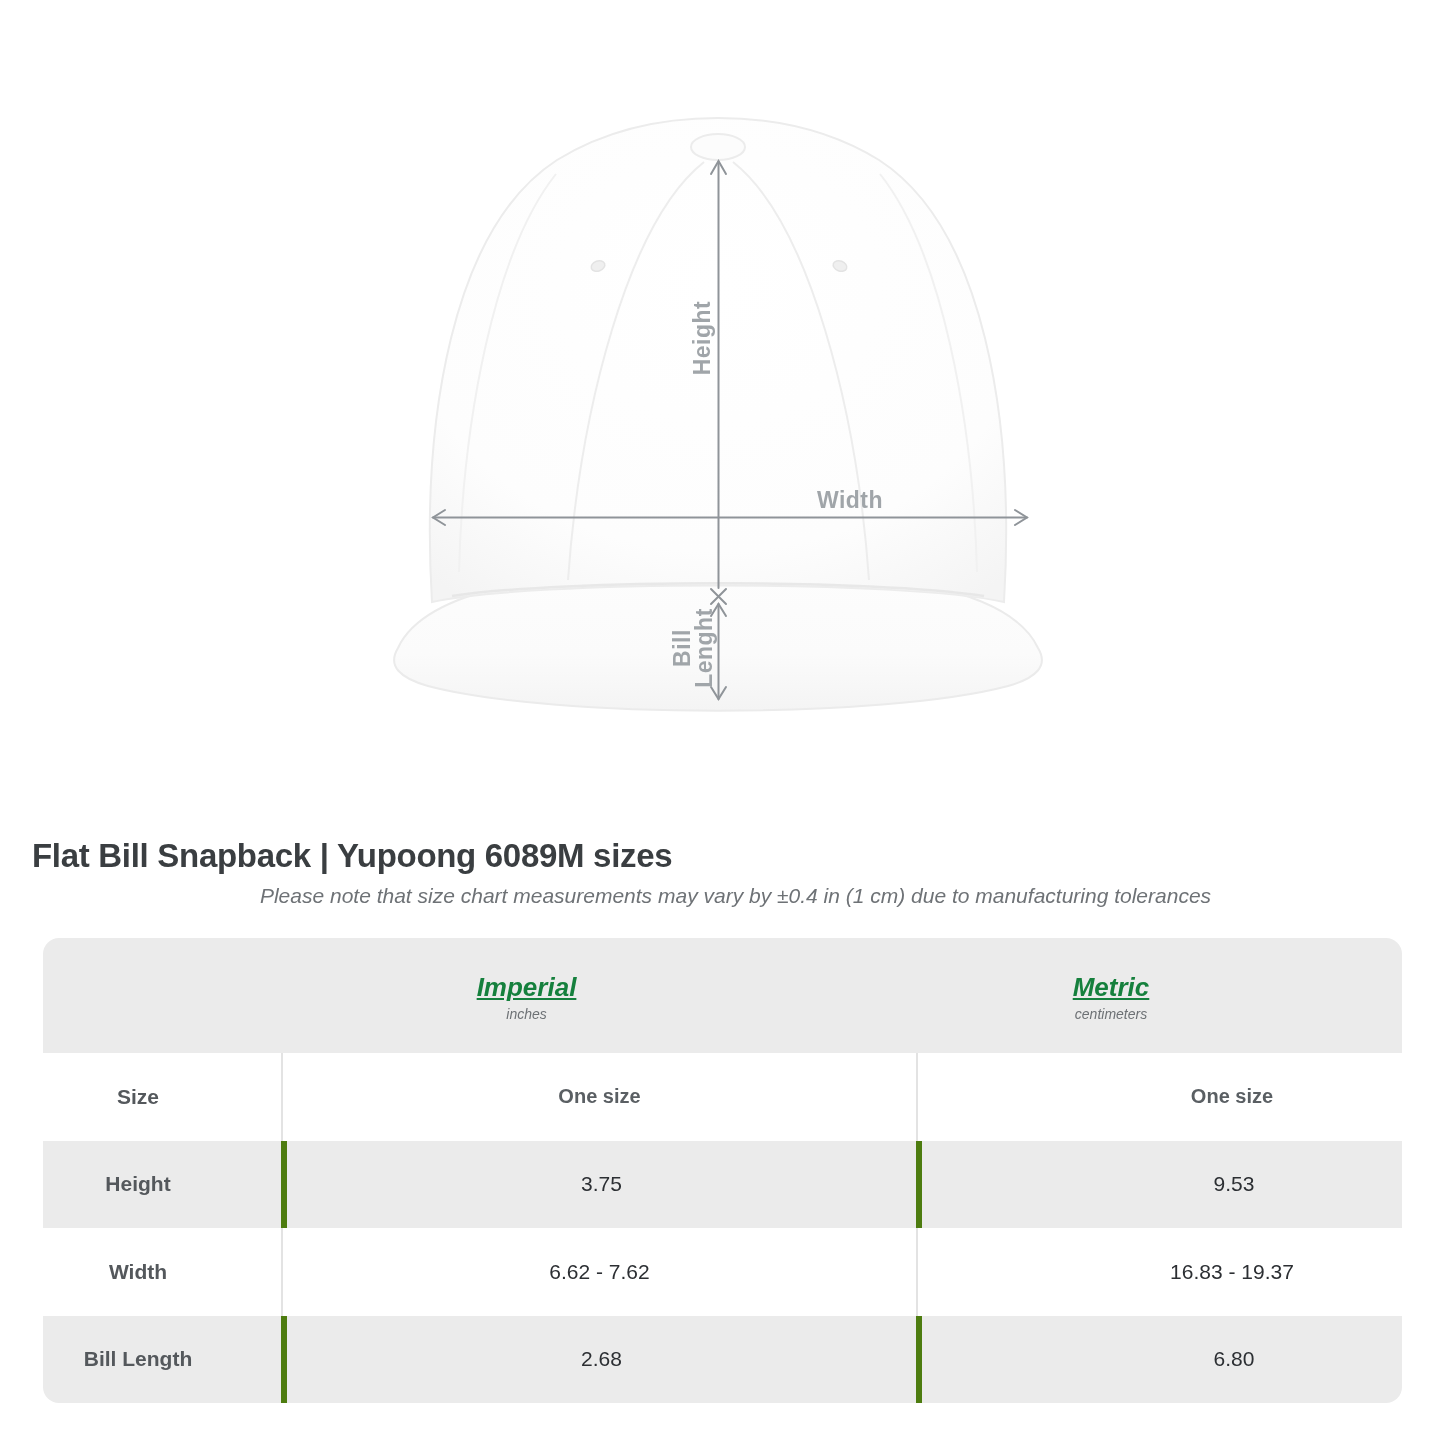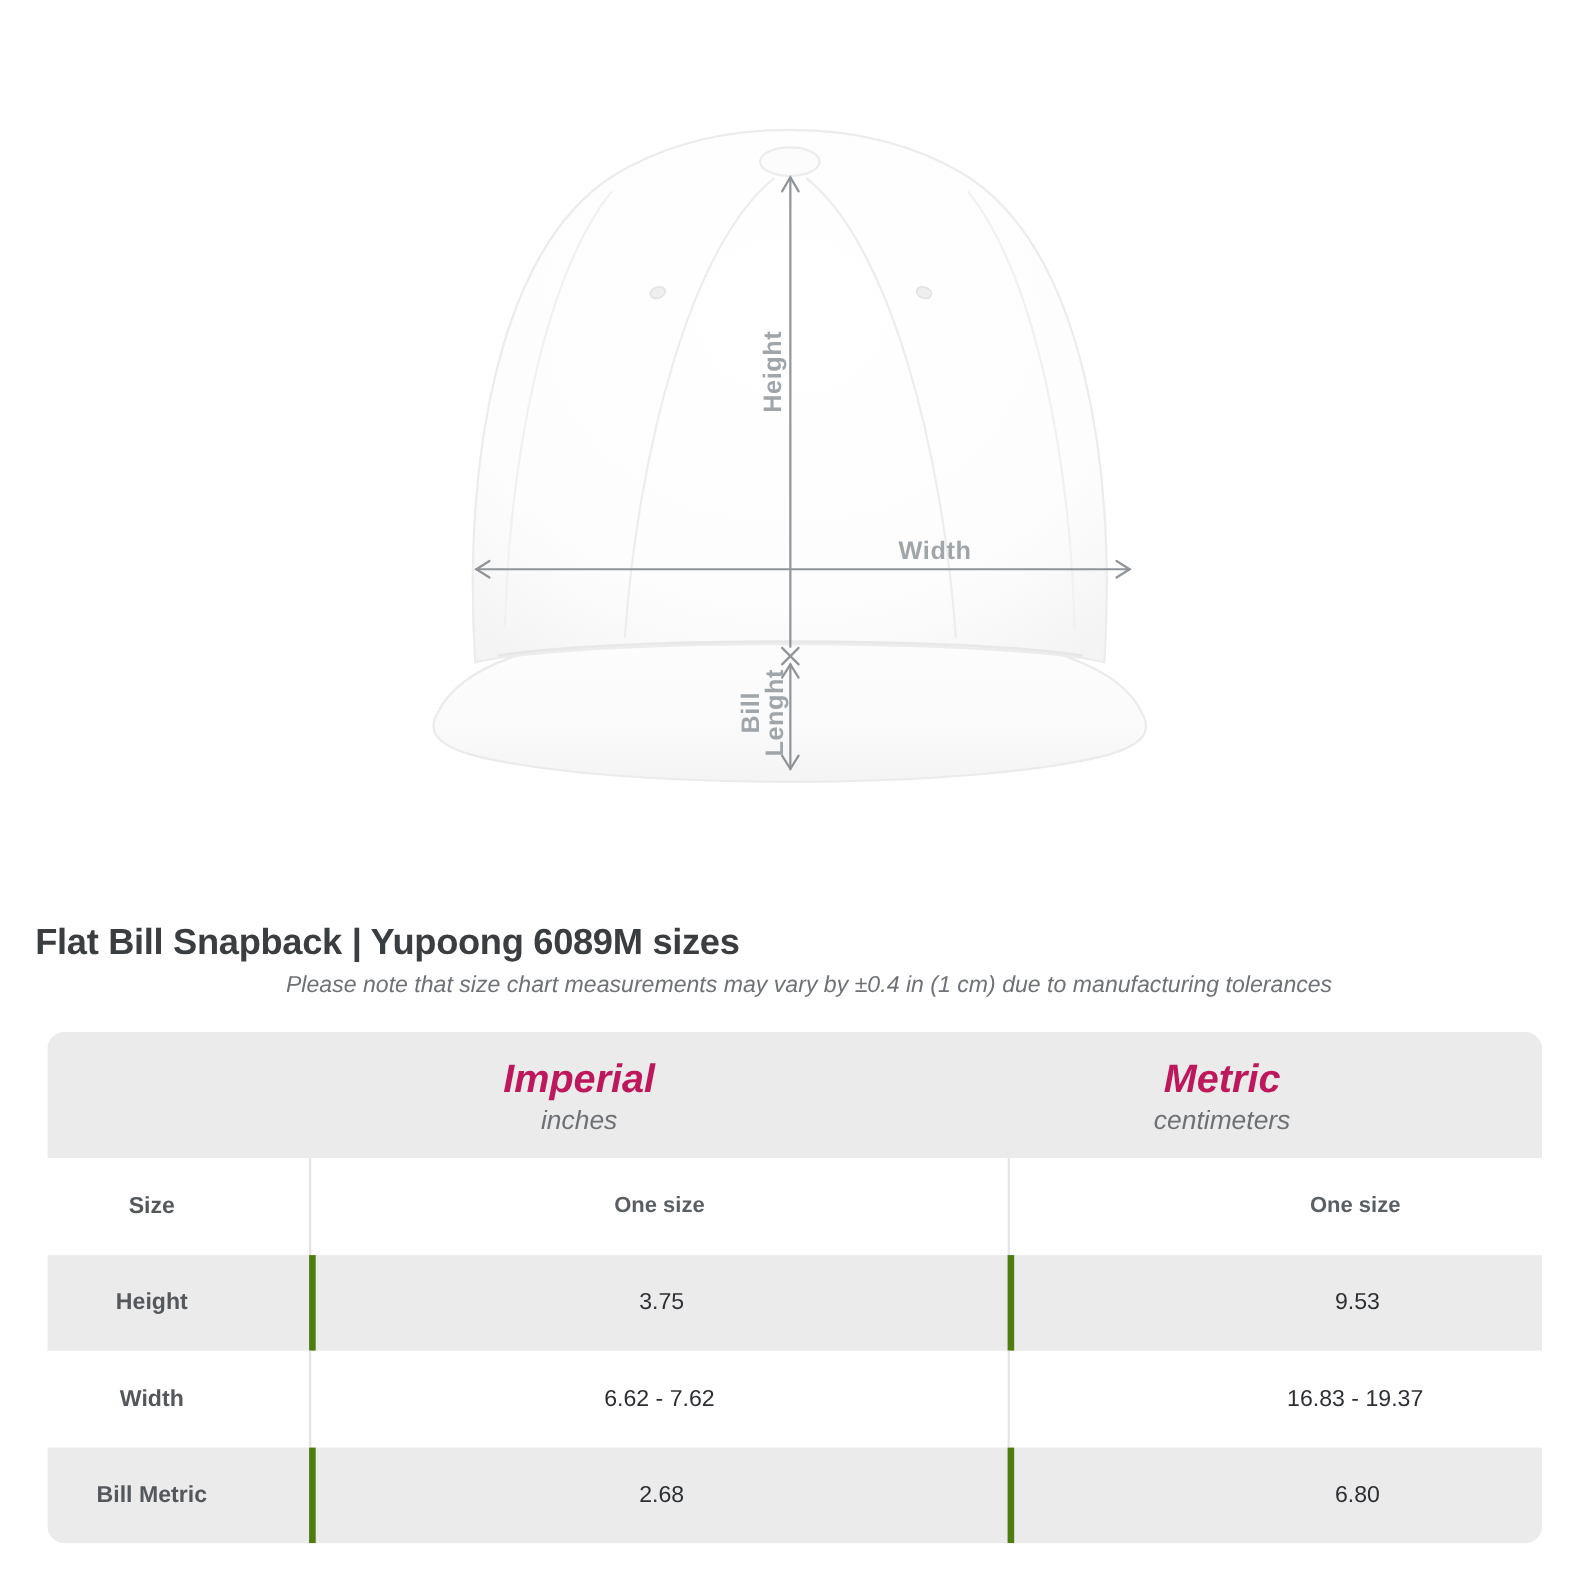--- a/index.html
+++ b/index.html
@@ -37,22 +37,22 @@
   
   .size-table{
     position:absolute;left:43px;top:938px;width:1359px;height:465px;
     border-radius:16px;overflow:hidden;display:flex;flex-direction:column;
   }
   .tbl-head{
     height:115px;flex:none;background:#ebebeb;
     display:grid;grid-template-columns:190px 587px 582px;
   }
   .head-group{display:flex;flex-direction:column;align-items:center;justify-content:center;padding-top:2px;}
-  .head-title{font-weight:bold;font-style:italic;font-size:36px;color:#be185d;}
-  .head-unit{font-style:italic;font-size:24px;color:#6d7175;margin-top:3px;}
+  .head-title{font-weight:bold;font-style:italic;font-size:26px;color:#15803d;text-decoration:underline;}
+  .head-unit{font-style:italic;font-size:14px;color:#6d7175;margin-top:3px;}
 
   .tbl-row{
     flex:1;display:grid;grid-template-columns:190px 587px 582px;
     background:#ffffff;
     gap:48px;
   }
   .tbl-row.gray{background:#ebebeb;}
   .cell{display:flex;align-items:center;justify-content:center;}
   .tbl-row .cell.vline{border-left:2px solid #e3e3e3;}
   .tbl-row.gray .cell.vline{border-left:6px solid #4d7c0f;}
@@ -157,19 +157,19 @@
       <div class="cell value vline">9.53</div>
     </div>
 
     <div class="tbl-row">
       <div class="cell row-label">Width</div>
       <div class="cell value vline">6.62 - 7.62</div>
       <div class="cell value vline">16.83 - 19.37</div>
     </div>
 
     <div class="tbl-row gray">
-      <div class="cell row-label">Bill Metric</div>
+      <div class="cell row-label">Bill Length</div>
       <div class="cell value vline">2.68</div>
       <div class="cell value vline">6.80</div>
     </div>
 
   </div>
 </div>
 
 </body></html>

